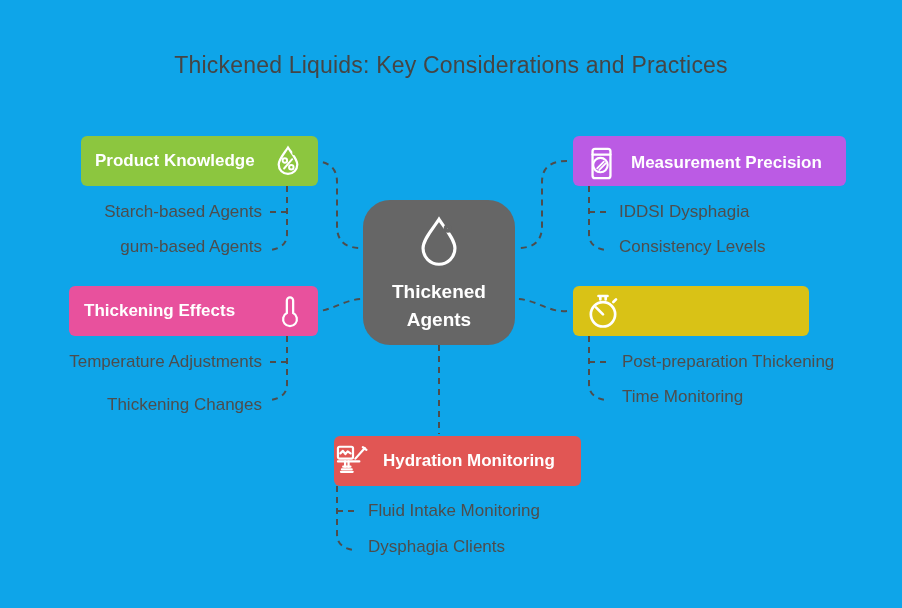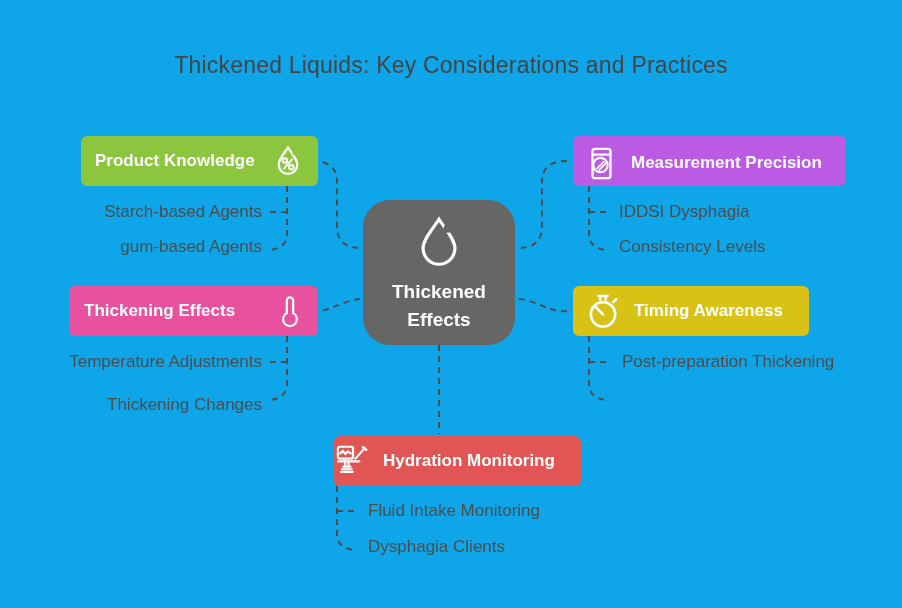--- a/index.html
+++ b/index.html
@@ -59,21 +59,21 @@
 
   <div class="center-node">
     <span class="icn">
       <svg width="58" height="58" viewBox="0 0 24 24" fill="none" stroke="#ffffff" stroke-width="1.3" stroke-linecap="round">
         <path d="M12 3 C9.6 6.8 5.4 11.2 5.4 15 a6.6 6.6 0 0 0 13.2 0 C18.6 11.2 14.4 6.8 12 3 Z"></path>
         <circle cx="15.6" cy="6.9" r="0.9" fill="#ffffff" stroke="#666666" stroke-width="1.6"></circle>
       </svg>
     </span>
     <div class="ctxt">
       <div>Thickened</div>
-      <div>Effects</div>
+      <div>Agents</div>
     </div>
   </div>
 
   <div class="node node-product">
     <span>Product Knowledge</span>
     <span class="icn">
       <svg width="36" height="36" viewBox="0 0 24 24" fill="none" stroke="#ffffff" stroke-width="1.5" stroke-linecap="round">
         <path d="M12 3 C9.7 6.6 5.8 10.8 5.8 14.4 a6.2 6.2 0 0 0 12.4 0 C18.2 10.8 14.3 6.6 12 3 Z"></path>
         <circle cx="16.3" cy="6.6" r="0.8" fill="#ffffff" stroke="#8CC63F" stroke-width="1.4"></circle>
         <circle cx="9.9" cy="11.6" r="1.5" stroke-width="1.3"></circle>
@@ -107,21 +107,20 @@
 
   <div class="node node-timing">
     <span class="icn">
       <svg width="40" height="40" viewBox="0 0 24 24" fill="none" stroke="#ffffff" stroke-width="1.6" stroke-linecap="round">
         <circle cx="12" cy="14" r="7.3"></circle>
         <line x1="12" y1="14" x2="7.8" y2="9.8"></line>
         <path d="M9.3 3 H14.7 M10.4 3 V5.1 M13.6 3 V5.1"></path>
         <line x1="18.2" y1="6.6" x2="19.8" y2="5"></line>
       </svg>
     </span>
-    <span>Timing Awareness</span>
   </div>
 
   <div class="node node-hydration">
     <span class="icn">
       <svg width="38" height="38" viewBox="0 0 24 24" fill="none" stroke="#ffffff" stroke-width="1.4" stroke-linecap="round" stroke-linejoin="round">
         <rect x="2.5" y="3" width="9.5" height="7.5" rx="1"></rect>
         <path d="M4 7.2 L5.6 5.6 L7.2 7.6 L8.6 5.9 L10.5 7.2"></path>
         <path d="M13.5 10.5 L19.5 3.8 M18.2 3.2 L20.5 5"></path>
         <line x1="2.5" y1="12.3" x2="16" y2="12.3"></line>
         <path d="M7 12.3 V15.6 M9.2 12.3 V15.6"></path>
@@ -134,17 +133,18 @@
   <div class="sub r" style="right:640px;top:199px;">Starch-based Agents</div>
   <div class="sub r" style="right:640px;top:234px;">gum-based Agents</div>
 
   <div class="sub" style="left:619px;top:199px;">IDDSI Dysphagia</div>
   <div class="sub r" style="right:640px;top:349px;">Temperature Adjustments</div>
 
   <div class="sub" style="left:619px;top:234px;">Consistency Levels</div>
   <div class="sub r" style="right:640px;top:384px;margin-top:8px;">Thickening Changes</div>
 
   <div class="sub" style="left:622px;top:349px;">Post-preparation Thickening</div>
+  <div class="sub" style="left:622px;top:384px;">Time Monitoring</div>
 
   <div class="sub" style="left:368px;top:498px;">Fluid Intake Monitoring</div>
   <div class="sub" style="left:368px;top:534px;">Dysphagia Clients</div>
 
 </div>
 
 </body></html>

